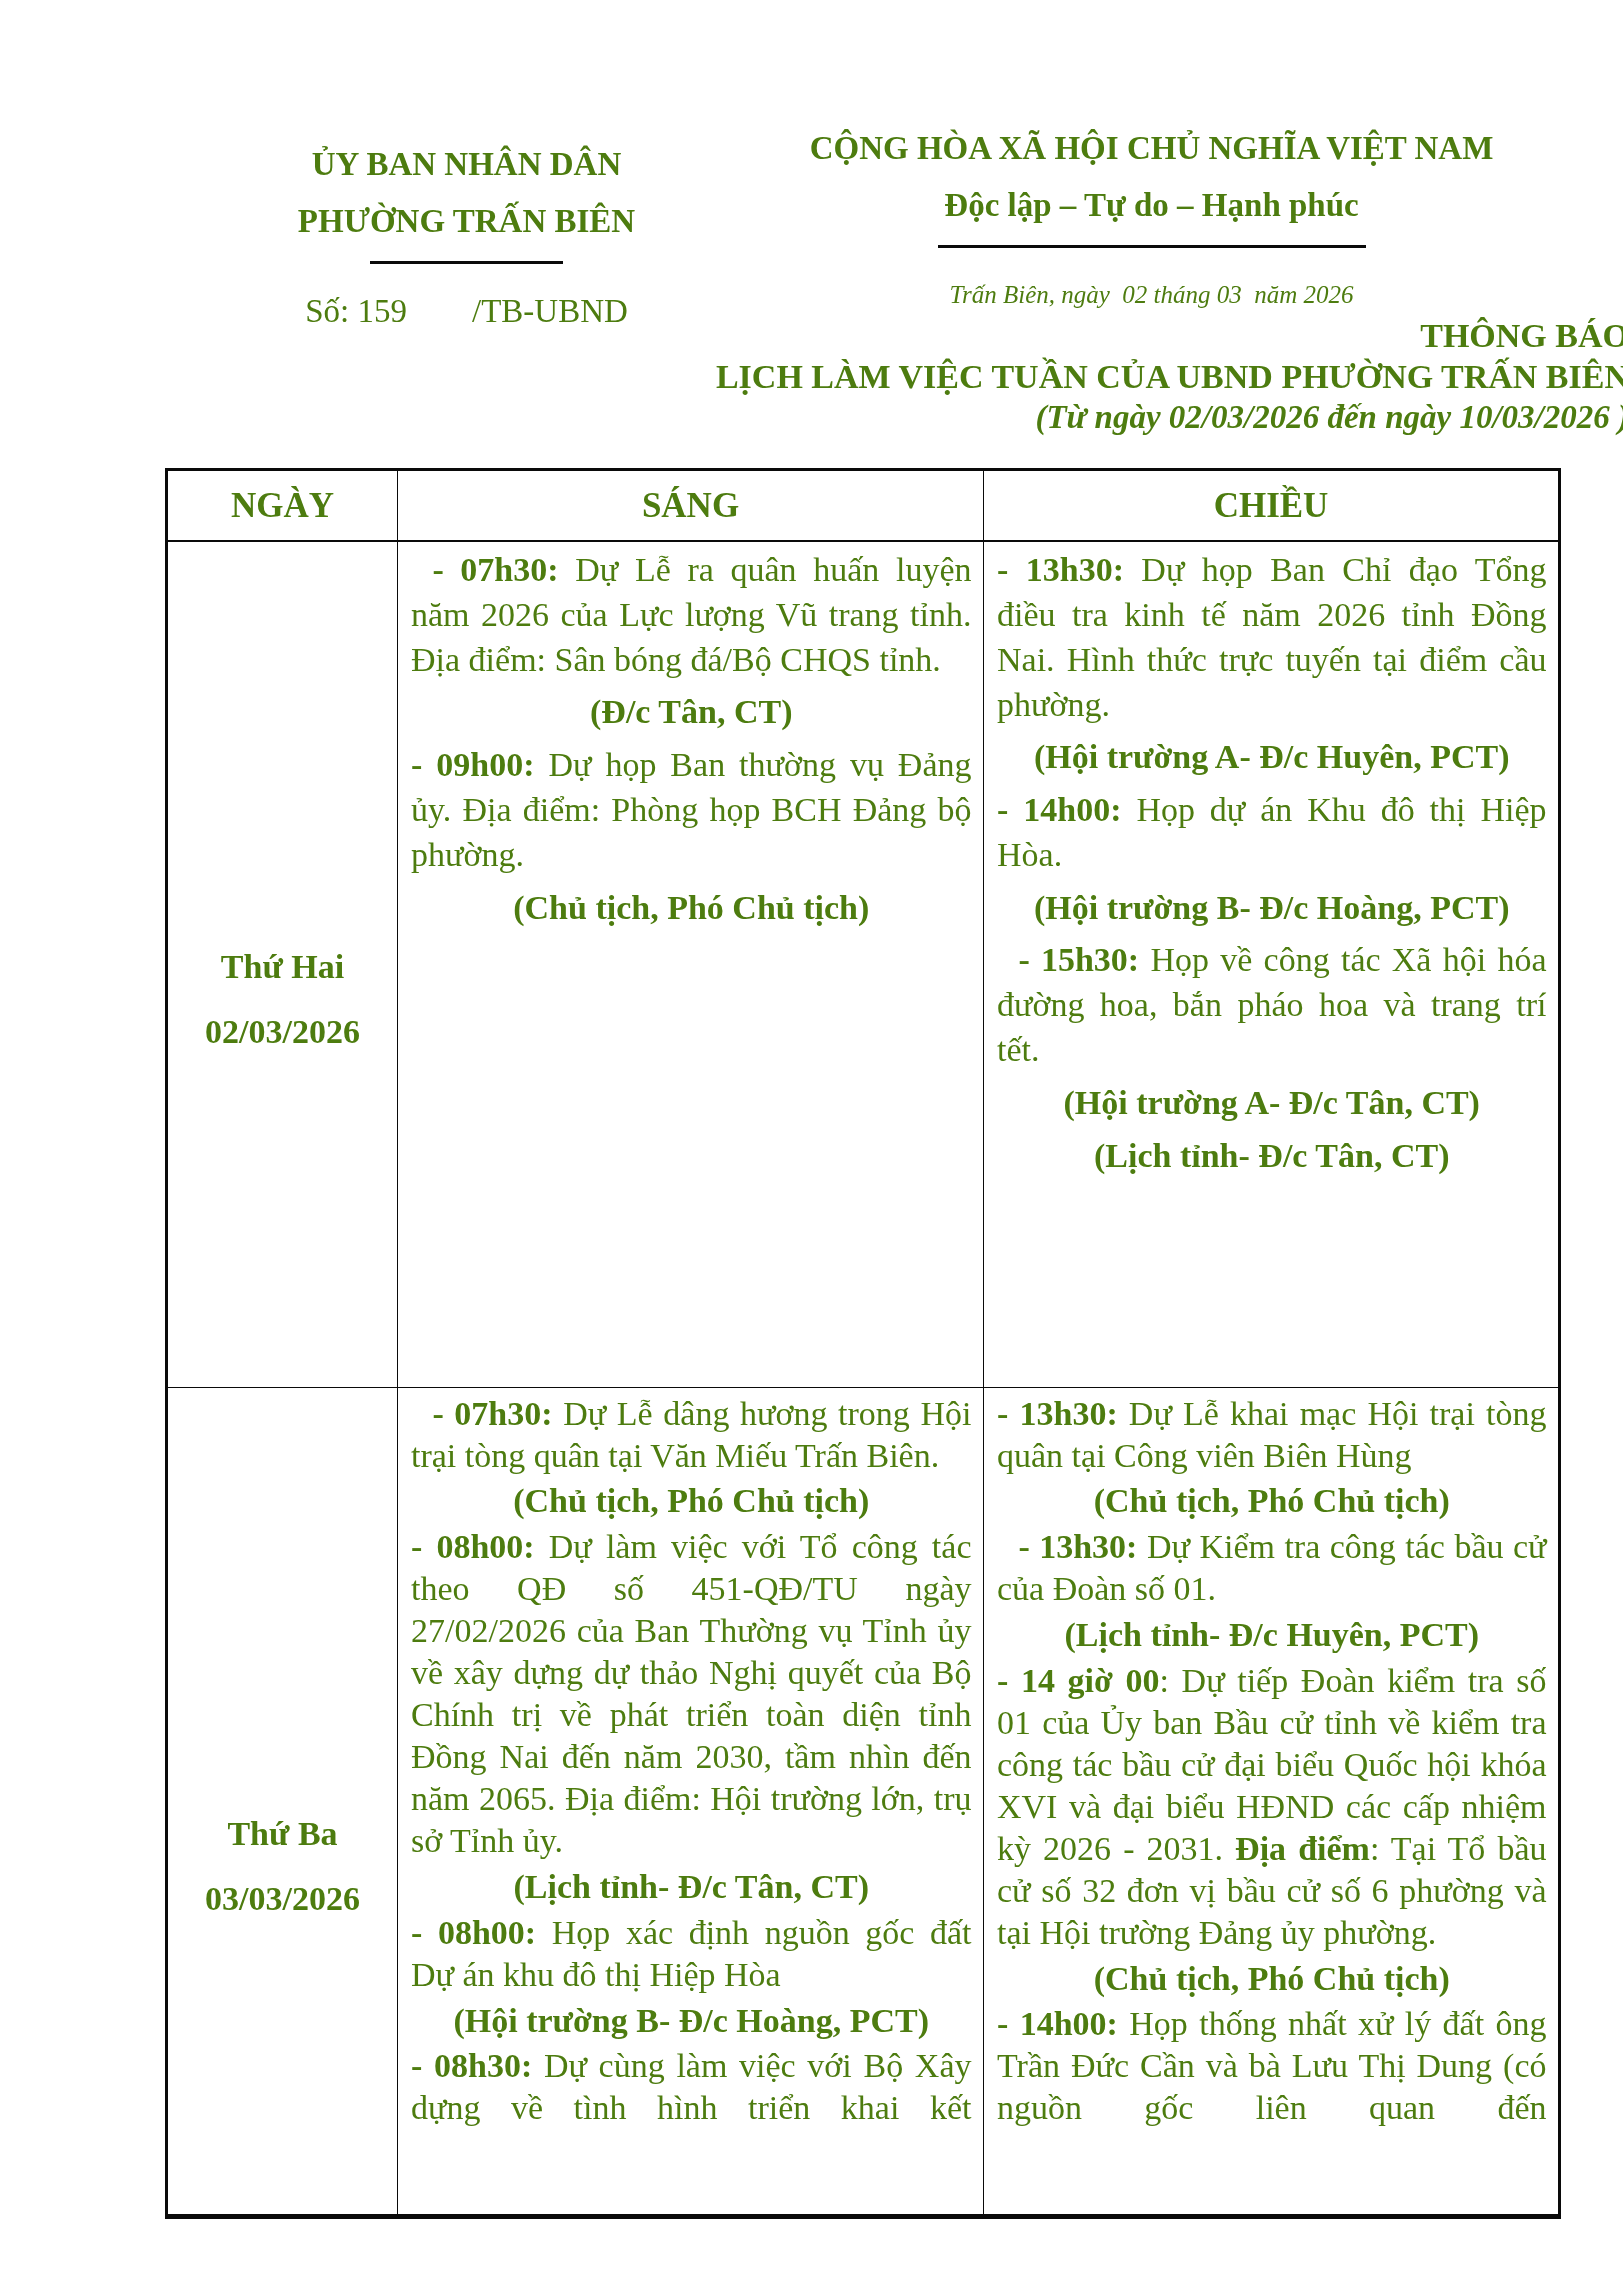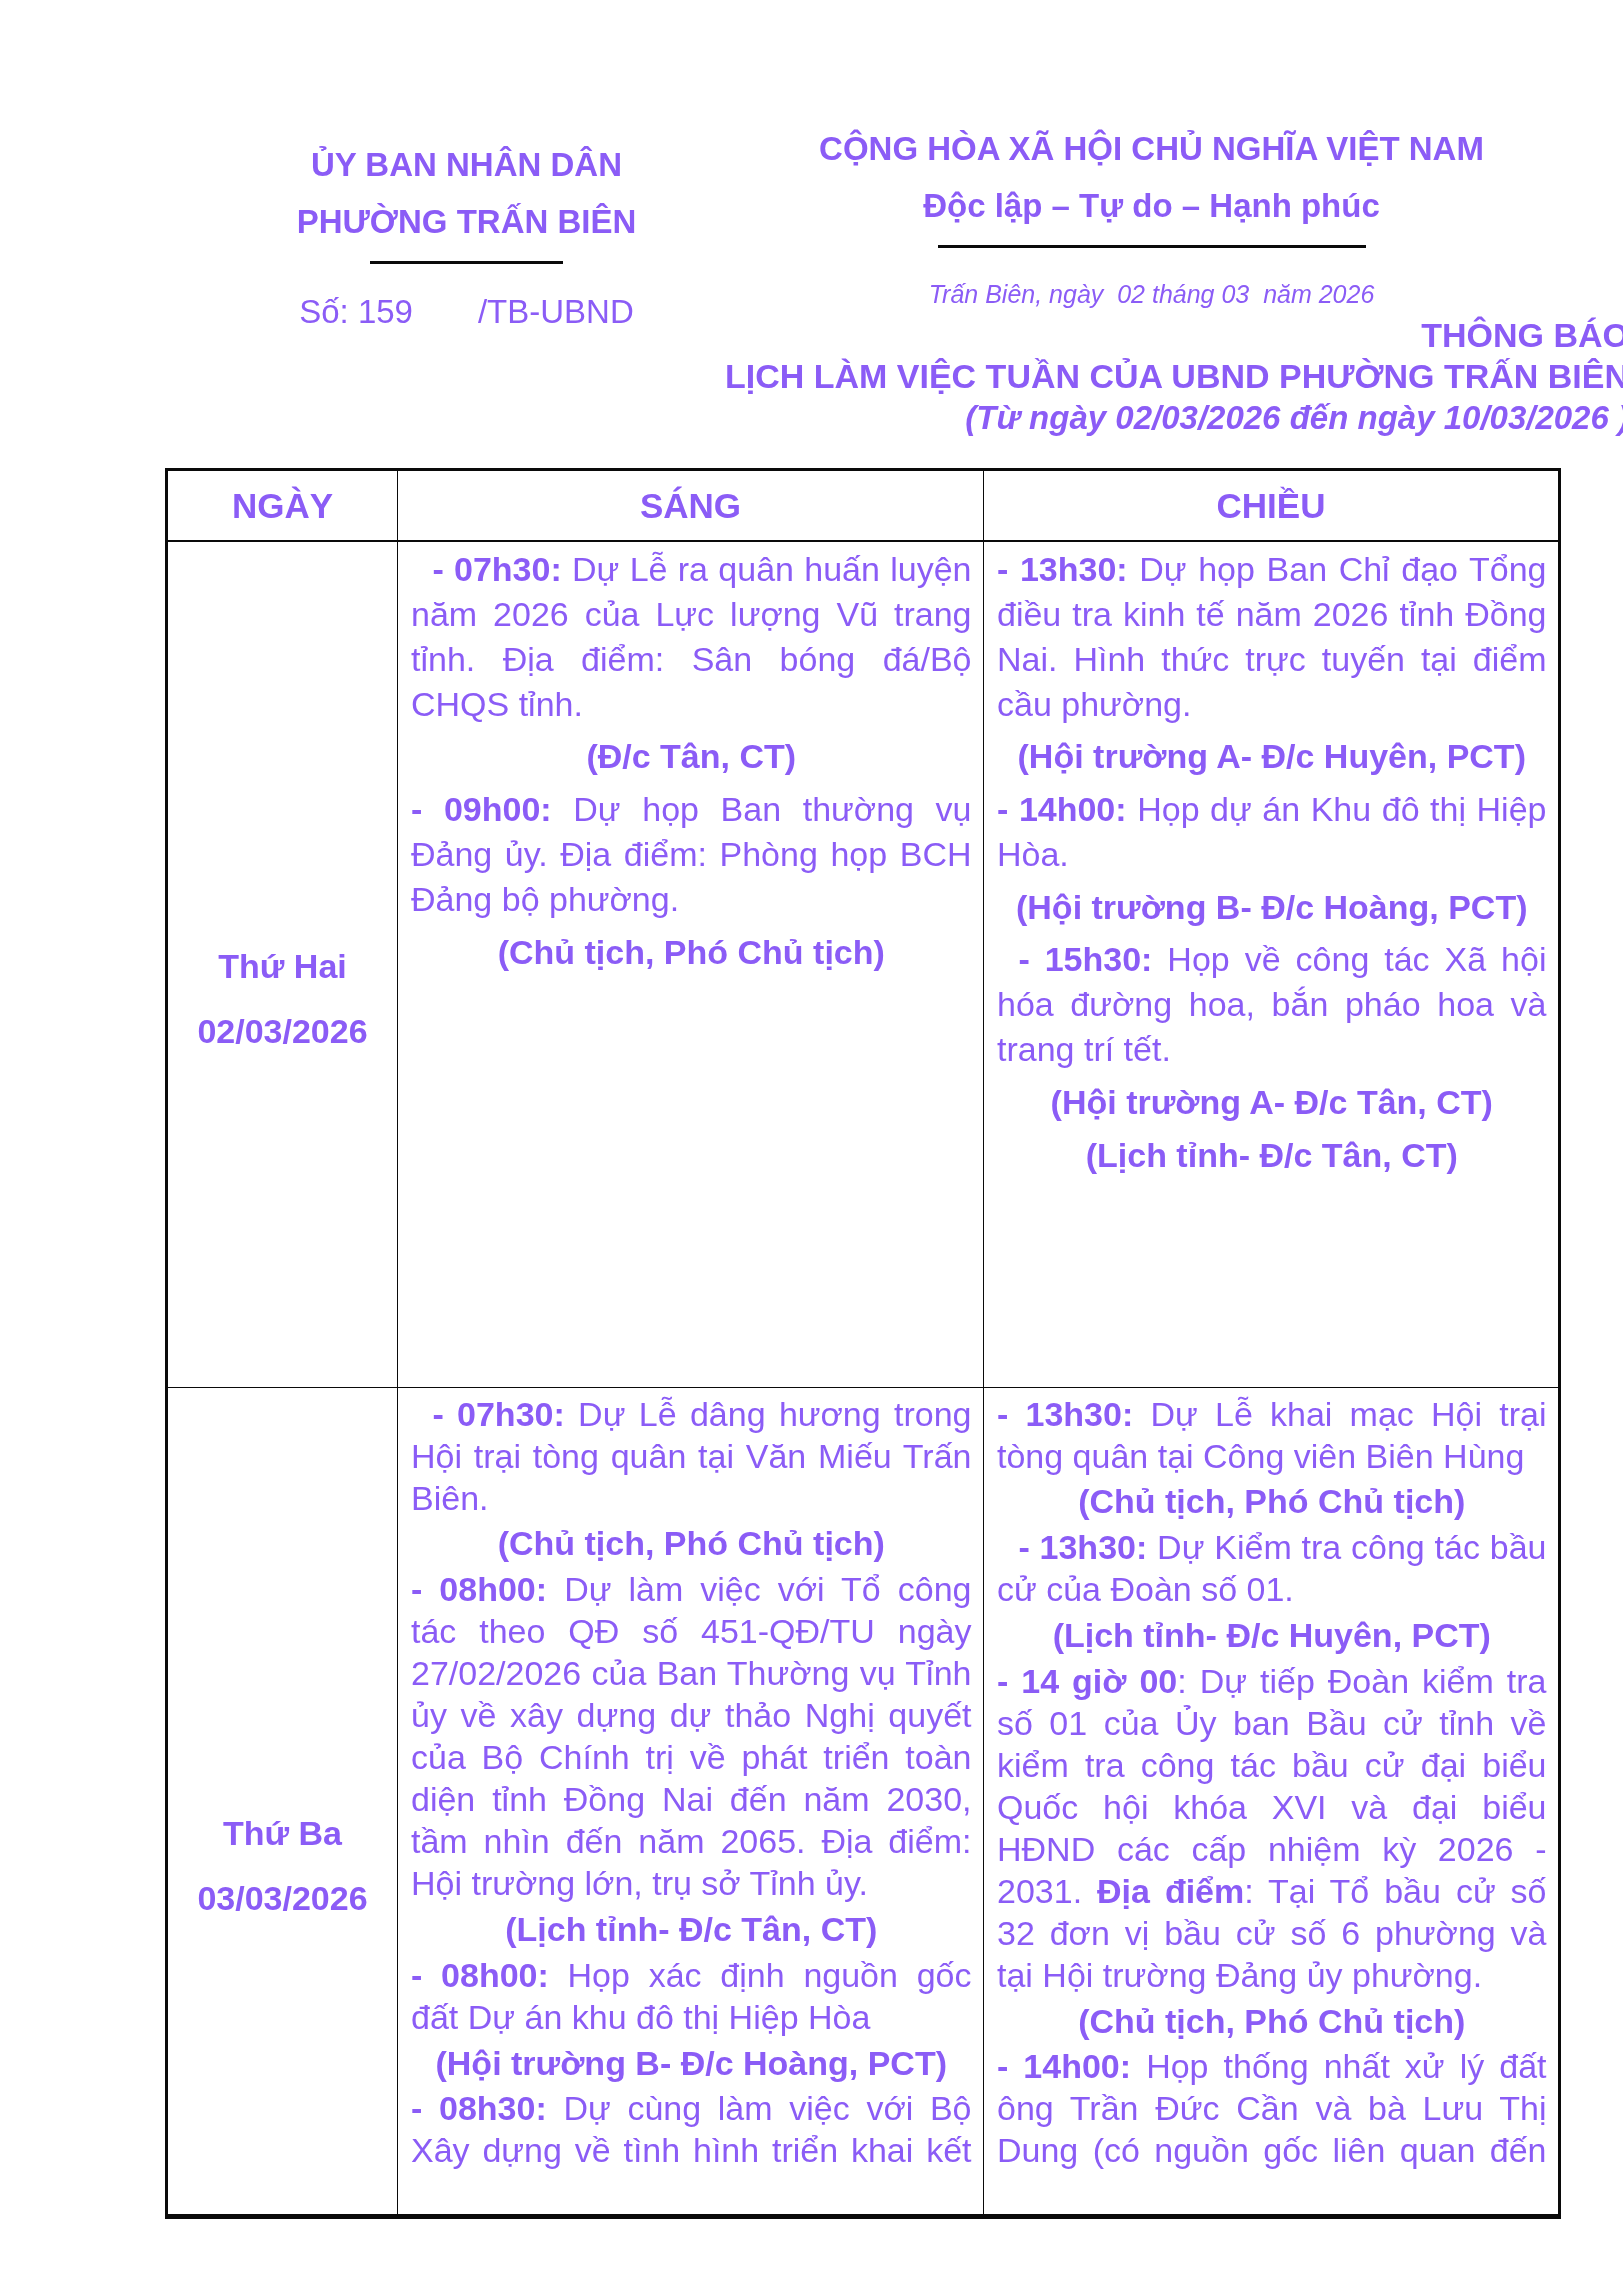--- a/index.html
+++ b/index.html
@@ -1,21 +1,21 @@
 <!DOCTYPE html>
 <html lang="vi" style="font-size:12.2px"><head>
 <meta charset="utf-8">
 <style>
   html,body{margin:0;padding:0;background:#ffffff;}
   .page{
     position:relative;
     width:1624px;height:2295px;
     background:#ffffff;
-    color:#8b5cf6;
-    font-family:Liberation Sans, sans-serif;
+    color:#4d7c0f;
+    font-family:Liberation Serif, serif;
     overflow:hidden;
   }
   
   .hdr-left{position:absolute;left:237px;top:136px;width:459px;text-align:center;}
   .hdr-right{position:absolute;left:769px;top:120px;width:765px;text-align:center;}
   .hdr-line{font-weight:bold;font-size:33px;line-height:57px;white-space:nowrap;}
   .hdr-bar{height:3.8px;background:#0a0a0a;margin:10.7px auto 0 auto;}
   .bar-left{width:193px;}
   .bar-right{width:428px;}
   .doc-number{font-size:33px;line-height:37px;margin-top:29px;white-space:nowrap;}

